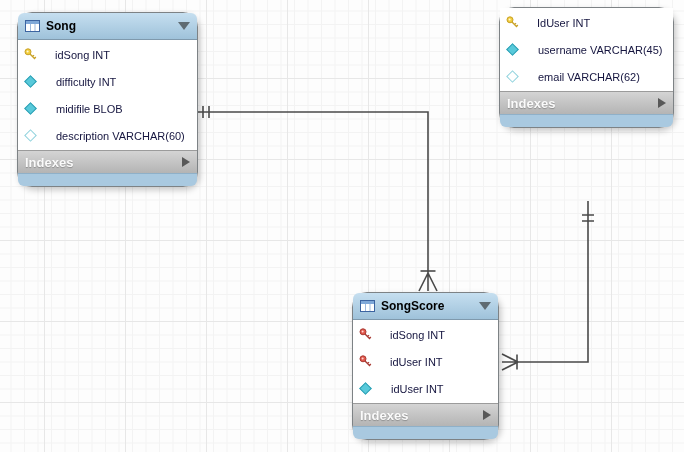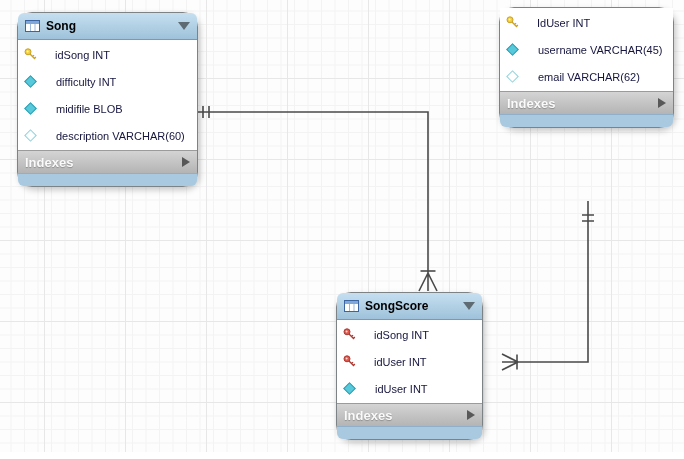--- a/index.html
+++ b/index.html
@@ -133,21 +133,21 @@
       </div>
     </div>
     <div class="tindexes">
       <span>Indexes</span>
       <span class="spacer"></span>
       <span class="expand-tri"></span>
     </div>
     <div class="tfoot"></div>
   </div>
 
-  <div class="table" style="left:336px;top:292px;width:147px;">
+  <div class="table" style="left:352px;top:292px;width:147px;">
     <div class="thead">
       <svg width="15" height="12" viewBox="0 0 15 12">
         <rect x="0.5" y="0.5" width="14" height="11" fill="#ffffff" stroke="#3c64a0"></rect>
         <rect x="1" y="1" width="13" height="3" fill="#7fa8d8"></rect>
         <path d="M5.5 4 V11 M10 4 V11" stroke="#9db9dd" stroke-width="1" fill="none"></path>
       </svg>
       <span class="ttitle">SongScore</span>
       <span class="spacer"></span>
       <span class="collapse-tri"></span>
     </div>

